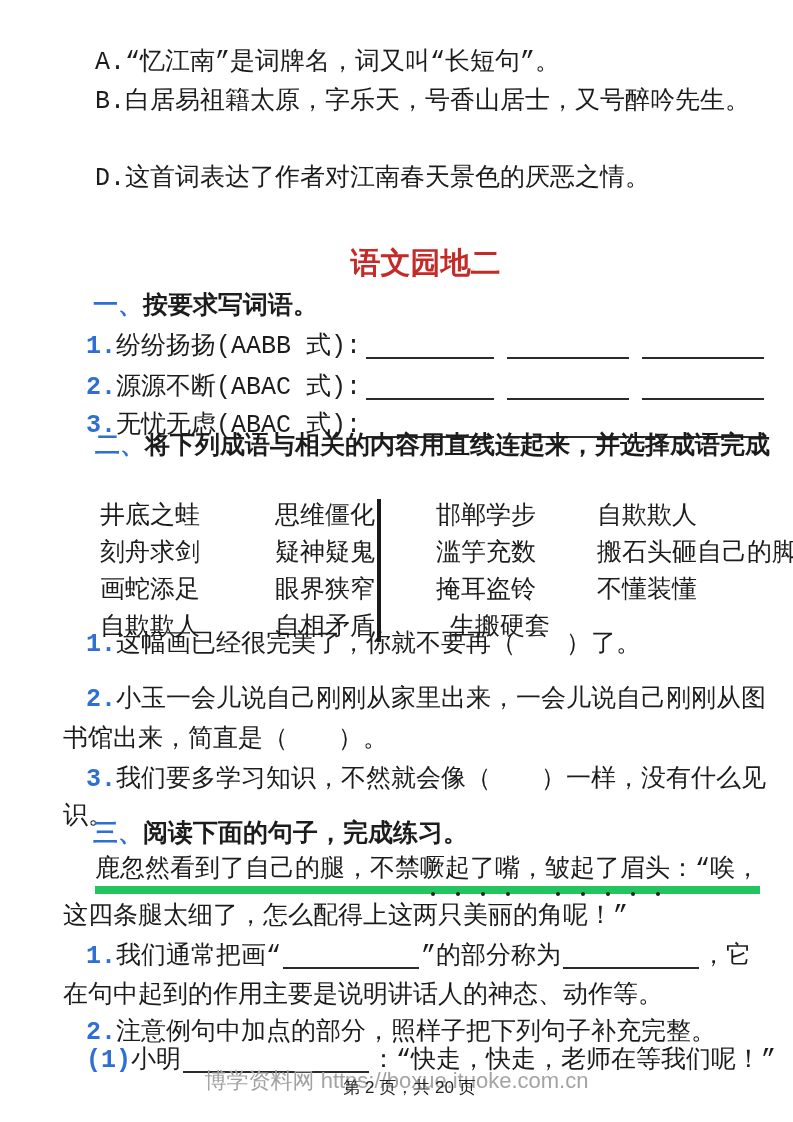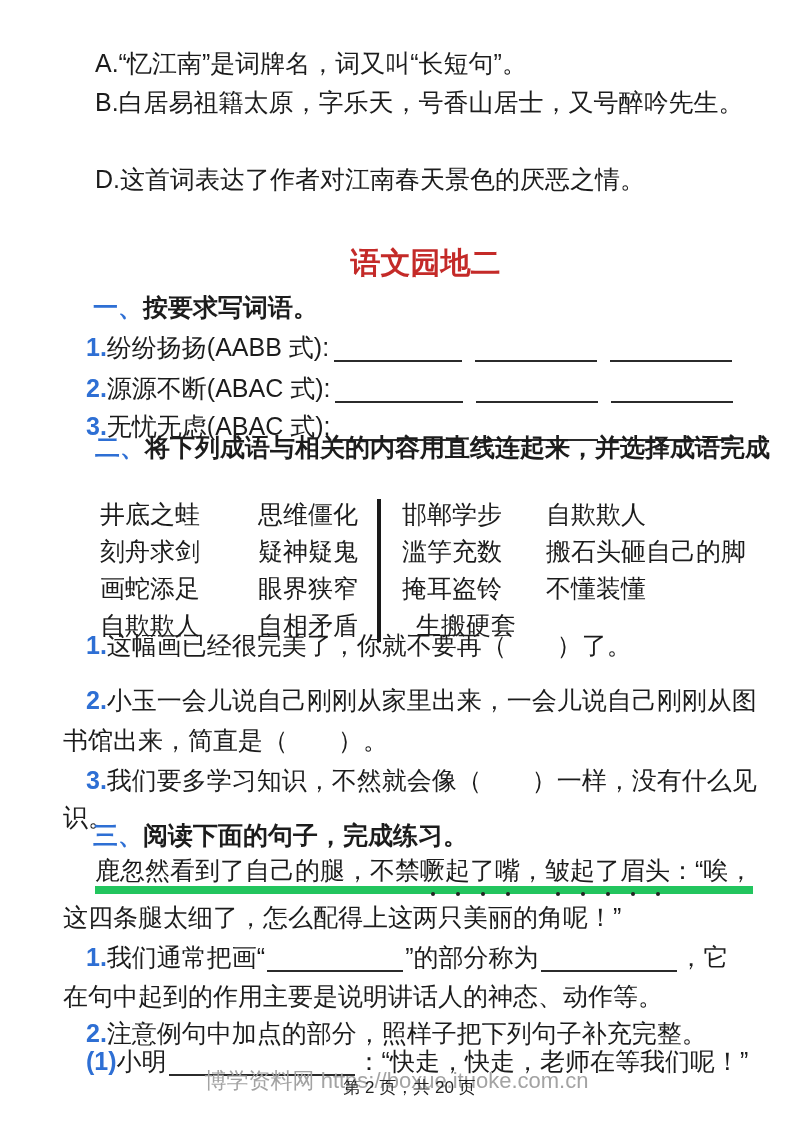--- a/index.html
+++ b/index.html
@@ -5,33 +5,33 @@
   html,body{margin:0;padding:0;background:#ffffff;}
   .page{
     position:relative;
     width:793px;height:1122px;
     background:#ffffff;
     overflow:hidden;
     font-family:"Liberation Sans","DejaVu Sans",sans-serif;
     color:#1c1c1c;
     font-size:25px;
   }
-  .line{position:absolute;white-space:nowrap;line-height:34px;}
+  .line{position:absolute;white-space:nowrap;line-height:34px;font-family:Liberation Mono, monospace;}
   .blue{color:#2e6fd4;font-weight:700;}
   .bold{font-weight:700;margin-top:44px;}
   .red-title{
     position:absolute;left:0;width:793px;text-align:center;text-indent:58px;
     color:#c42a28;font-size:30px;font-weight:700;white-space:nowrap;
   }
   .bl{
     display:inline-block;border-bottom:2px solid #2b2b2b;
     height:1.0em;vertical-align:-6px;margin:0 8px 0 5px;
   }
   .idioms{position:absolute;left:100px;top:496px;width:660px;height:150px;}
-  .irow{display:grid;grid-template-columns:158px 144px 144px auto;line-height:37px;white-space:nowrap;}
+  .irow{display:grid;grid-template-columns:158px 144px 144px auto;line-height:37px;white-space:nowrap;gap:17px;}
   .vline{position:absolute;left:277px;top:3px;bottom:4px;width:4px;background:#1a1a1a;}
   .ul{padding-bottom:2px;border-bottom:8px solid #22c55e;}
   .dt{position:relative;display:inline-block;}
   .dt::after{
     content:"";position:absolute;left:50%;margin-left:-2px;bottom:-9px;
     width:4px;height:4px;border-radius:50%;background:#222222;
   }
   .watermark{
     position:absolute;left:0;width:793px;text-align:center;
     color:#a3a3a3;font-size:22px;white-space:nowrap;

